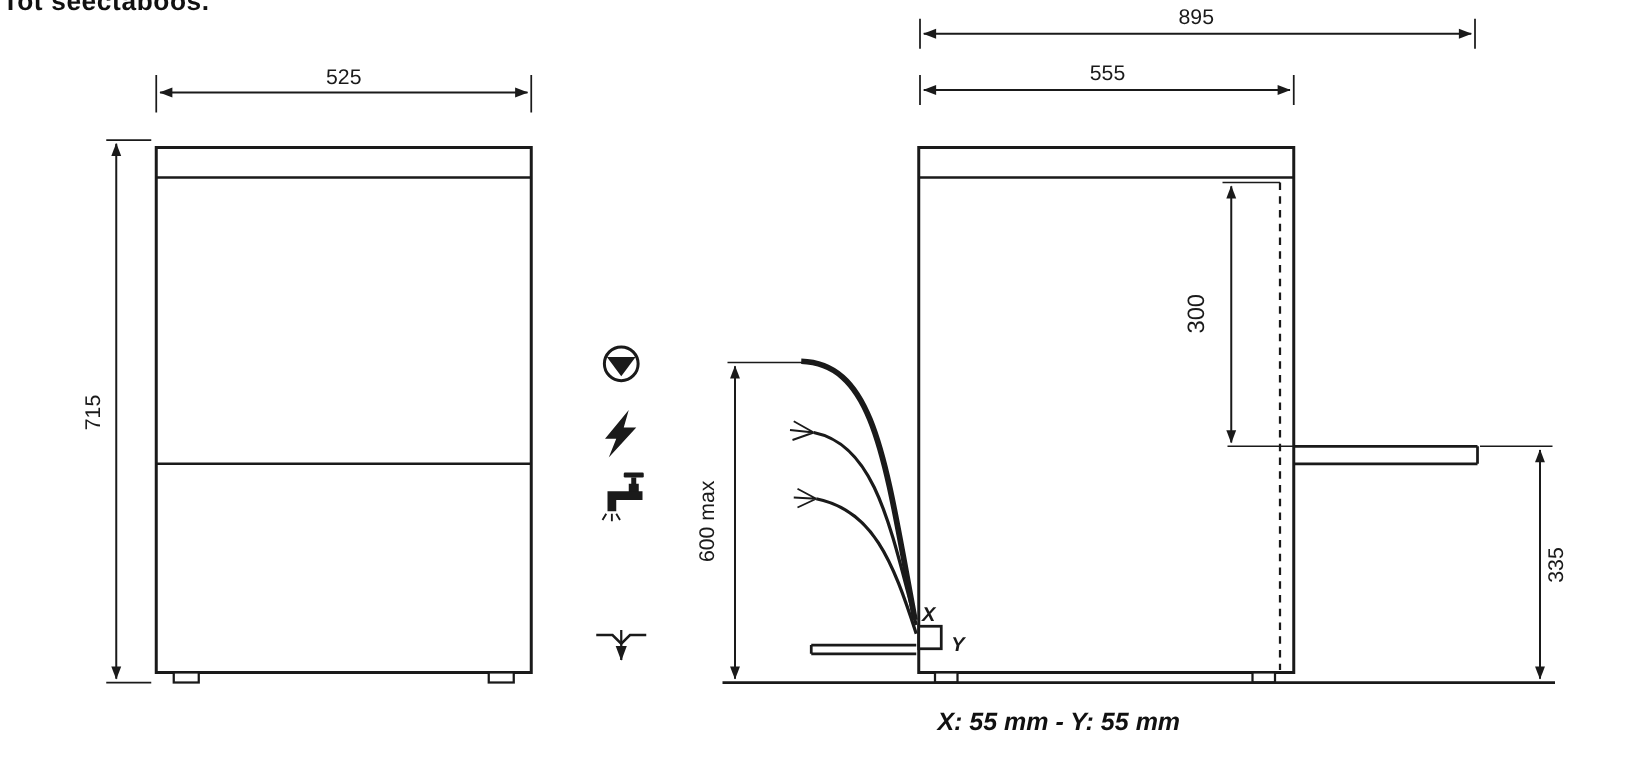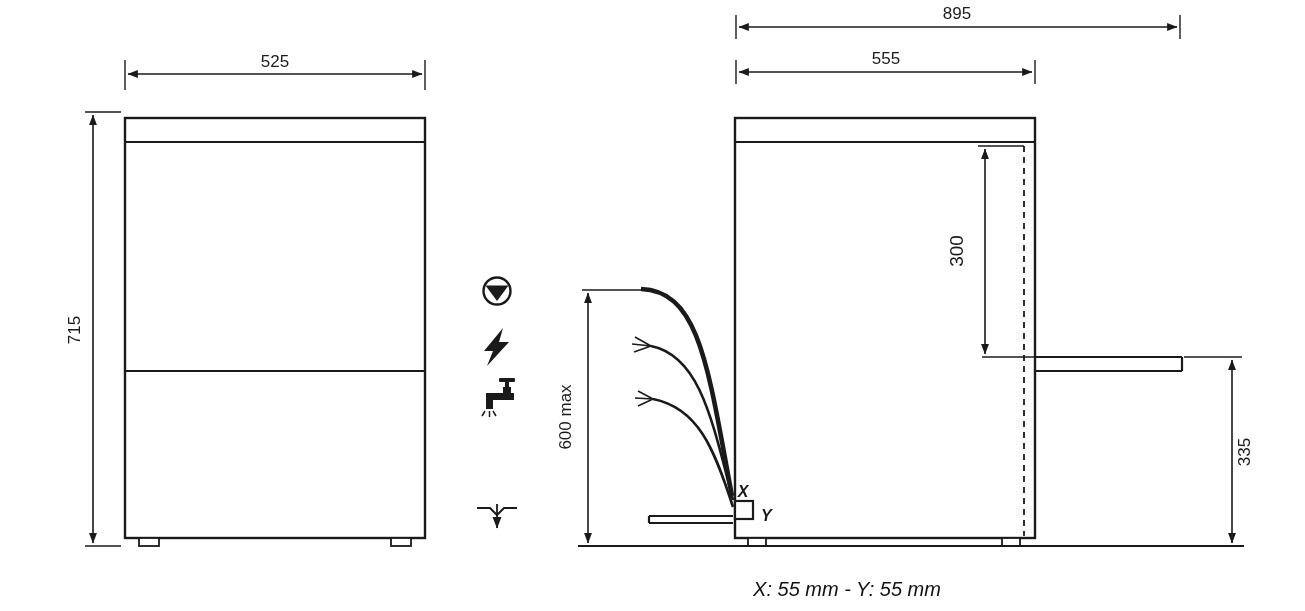--- a/index.html
+++ b/index.html
@@ -11,33 +11,36 @@
   .clipped-title{
     position:absolute;left:2px;top:0;height:15px;overflow:hidden;
     width:300px;
   }
   .clipped-title span{
     display:block;margin-top:-10px;font-size:21px;font-weight:600;
     letter-spacing:.5px;color:#111;
   }
   .footer-note{
     position:absolute;left:736px;top:567px;width:222px;text-align:center;
-    font-size:20px;font-style:italic;font-weight:400;color:#111;margin-top:11px;
+    font-size:20px;font-style:italic;font-weight:700;color:#111;
   }
   svg{position:absolute;left:0;top:0;}
   svg text{fill:#1a1a1a;font-family:"Liberation Sans",sans-serif;}
   .dim-label{font-size:17px;}
   .dim-label-lg{font-size:19px;}
   .xy-label{font-size:16px;font-style:italic;font-weight:600;}
 </style>
 </head>
 <body>
 
 <div class="canvas">
 
+  <div class="clipped-title">
+    <span>Tot seectaboos.</span>
+  </div>
 
   <svg width="1305" height="611" viewBox="0 0 1305 611">
     <defs>
       <marker id="arr" viewBox="0 0 10 10" refX="9.5" refY="5" markerWidth="8" markerHeight="6.5" orient="auto-start-reverse">
         <path d="M0,1.2 L10,5 L0,8.8 Z" fill="#1a1a1a"></path>
       </marker>
     </defs>
 
     <g stroke="#1a1a1a" fill="none">
 

